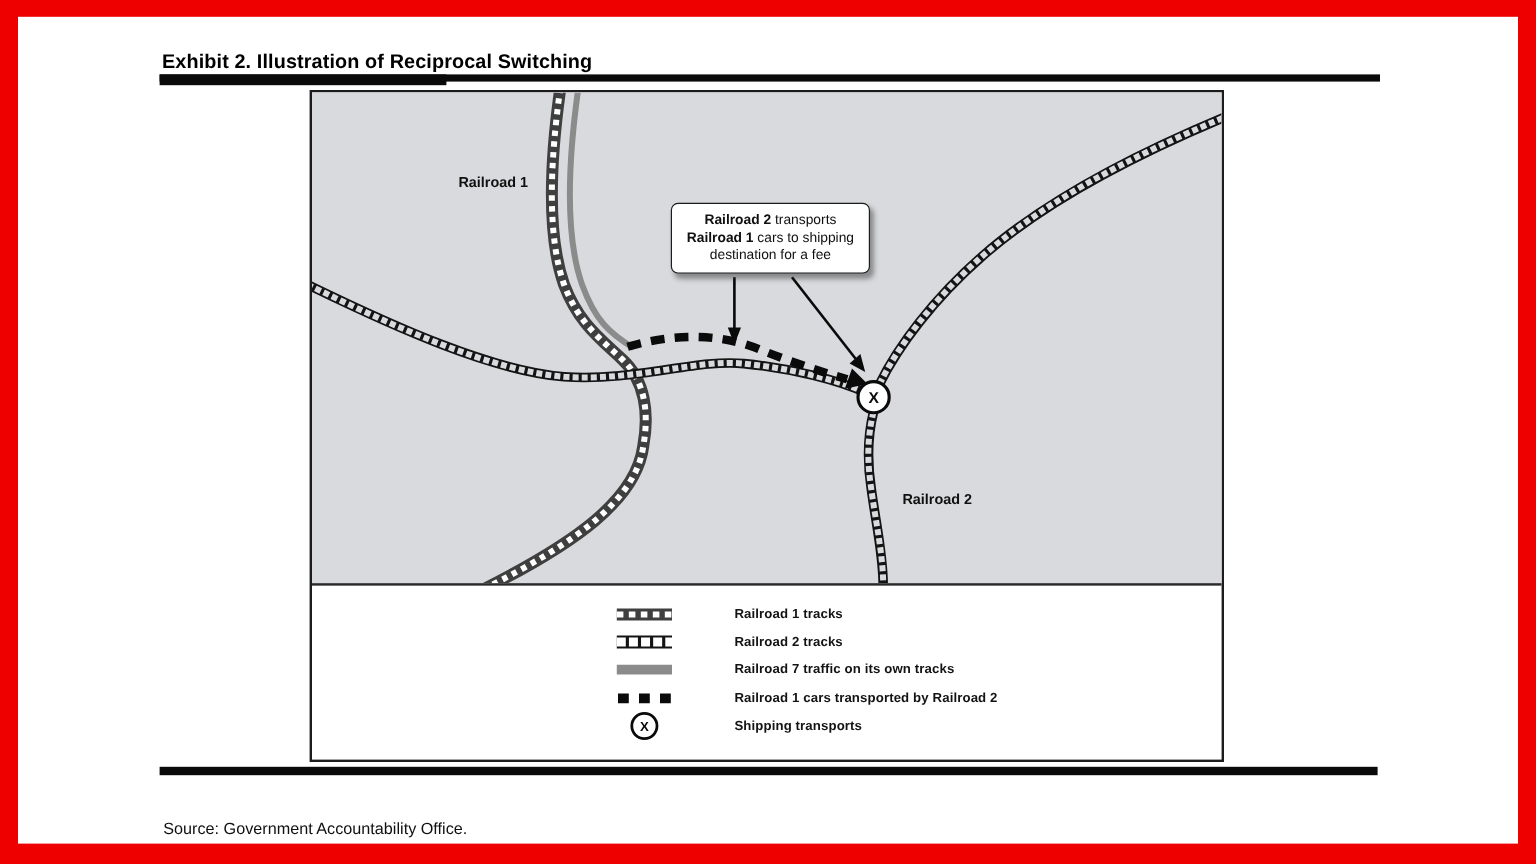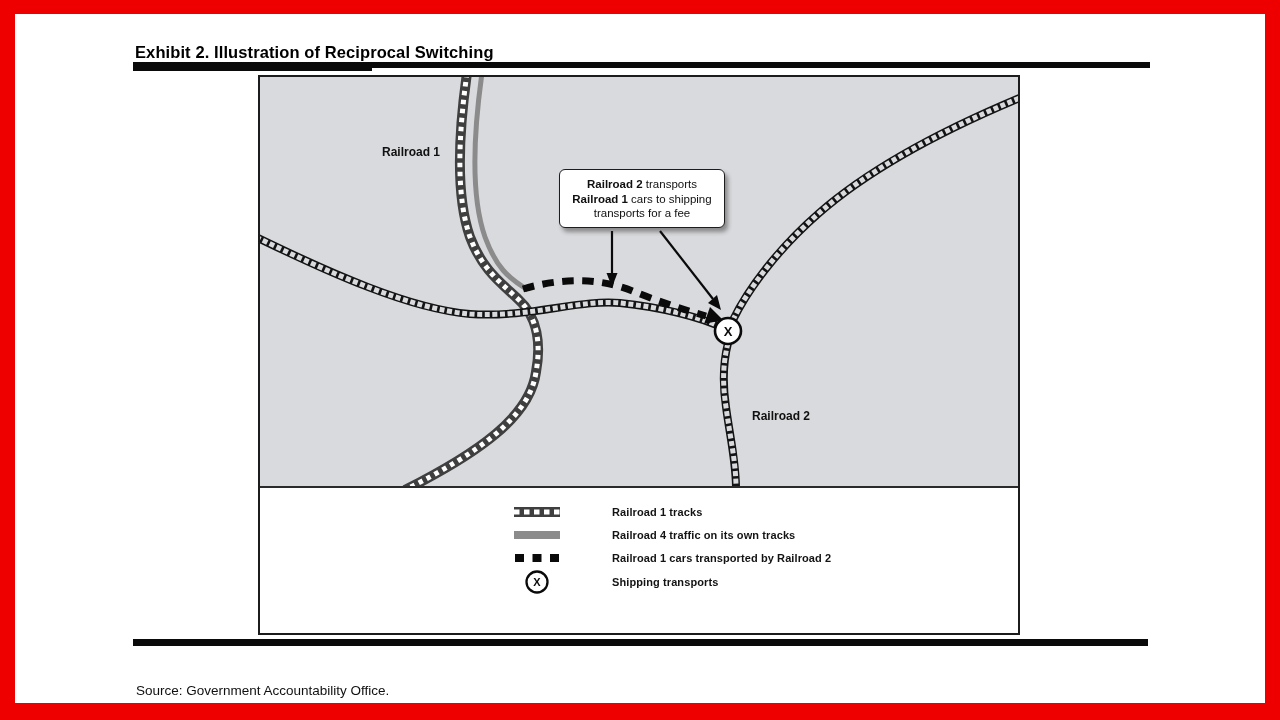--- a/index.html
+++ b/index.html
@@ -150,44 +150,53 @@
         <circle cx="468" cy="254" r="13" fill="#ffffff" stroke="#0a0a0a" stroke-width="2.6"></circle>
         <text x="468" y="259" text-anchor="middle" font-size="13" font-weight="bold" font-family="Liberation Sans, sans-serif" fill="#0a0a0a">X</text>
       </svg>
 
       <div class="map-label label-rr1">Railroad 1</div>
       <div class="map-label label-rr2">Railroad 2</div>
 
       <div class="callout">
         <div><b>Railroad 2</b><span> transports</span></div>
         <div><b>Railroad 1</b><span> cars to shipping</span></div>
-        <div><span>transports for a fee</span></div>
+        <div><span>destination for a fee</span></div>
       </div>
     </div>
 
     <div class="legend-area">
 
       <div class="legend-row">
         <span class="legend-symbol">
           <svg width="50" height="18" viewBox="0 0 50 18">
             <line x1="2" y1="9" x2="48" y2="9" stroke="#3f3f3f" stroke-width="10"></line>
             <line x1="2" y1="9" x2="48" y2="9" stroke="#ffffff" stroke-width="5" stroke-dasharray="5.5 4.5"></line>
           </svg>
         </span>
         <span class="legend-label">Railroad 1 tracks</span>
       </div>
 
+      <div class="legend-row">
+        <span class="legend-symbol">
+          <svg width="50" height="18" viewBox="0 0 50 18">
+            <line x1="2" y1="9" x2="48" y2="9" stroke="#141414" stroke-width="11"></line>
+            <line x1="2" y1="9" x2="48" y2="9" stroke="#ffffff" stroke-width="7.5" stroke-dasharray="7.5 2.6"></line>
+          </svg>
+        </span>
+        <span class="legend-label">Railroad 2 tracks</span>
+      </div>
 
       <div class="legend-row">
         <span class="legend-symbol">
           <svg width="50" height="18" viewBox="0 0 50 18">
             <line x1="2" y1="9" x2="48" y2="9" stroke="#8b8b8b" stroke-width="8"></line>
           </svg>
         </span>
-        <span class="legend-label">Railroad 4 traffic on its own tracks</span>
+        <span class="legend-label">Railroad 7 traffic on its own tracks</span>
       </div>
 
       <div class="legend-row">
         <span class="legend-symbol">
           <svg width="50" height="18" viewBox="0 0 50 18">
             <line x1="3" y1="9" x2="48" y2="9" stroke="#0a0a0a" stroke-width="8" stroke-dasharray="9 8.5"></line>
           </svg>
         </span>
         <span class="legend-label">Railroad 1 cars transported by Railroad 2</span>
       </div>

